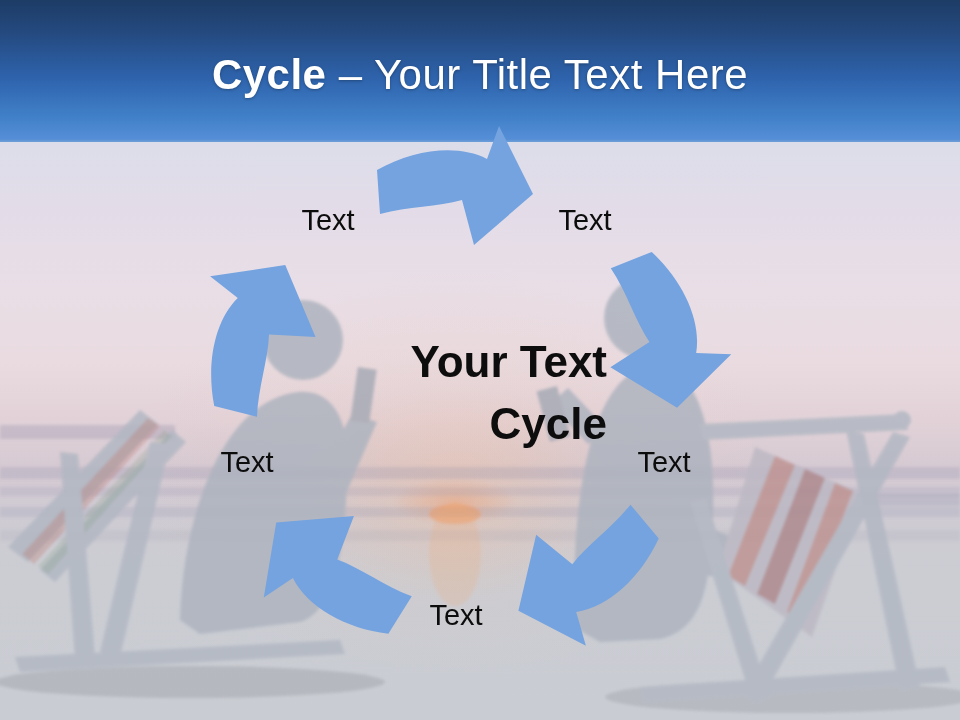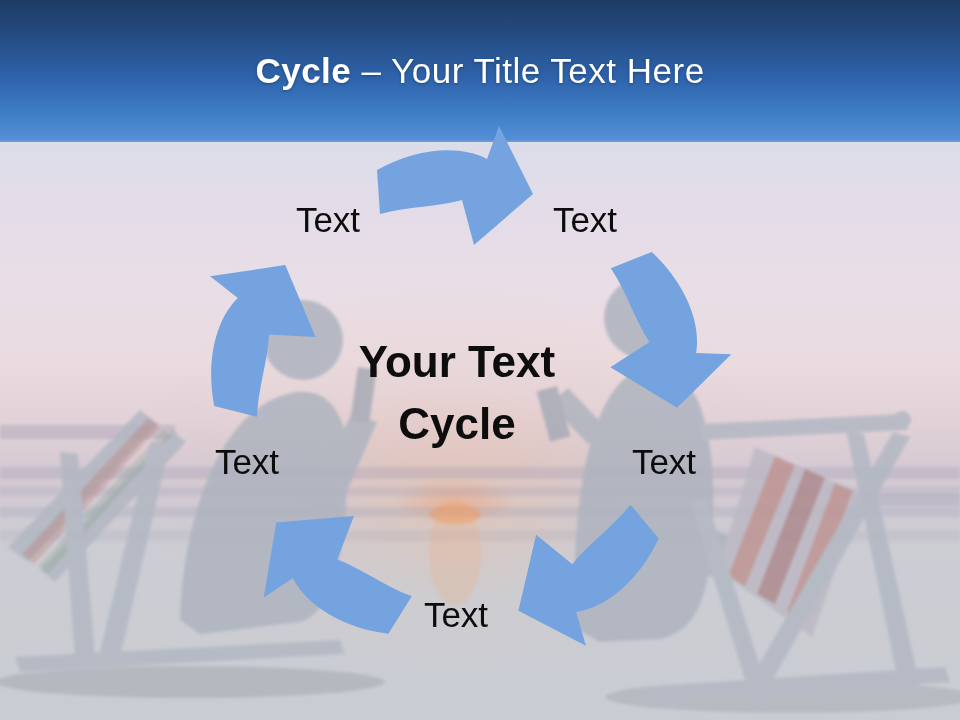--- a/index.html
+++ b/index.html
@@ -7,49 +7,49 @@
     position:relative;width:960px;height:720px;overflow:hidden;
     font-family:"Liberation Sans",sans-serif;background:#c9ccd2;
   }
   
   .header{
     position:absolute;left:0;top:0;width:960px;height:142px;z-index:1;
     background:linear-gradient(180deg,#1d3c66 0%,#24497e 22%,#2e63ac 55%,#4080c8 82%,#558ed6 98%,#6f9fd8 100%);
   }
   .title{
     position:absolute;left:0;top:51px;width:100%;text-align:center;
-    font-size:35px;color:#fff;letter-spacing:0.5px;
+    font-size:42px;color:#fff;letter-spacing:0.5px;
     text-shadow:0 1px 3px rgba(0,0,0,0.30);white-space:nowrap;z-index:2;
   }
   .title .bold{font-weight:700;}
   
   .photo{
     position:absolute;left:0;top:142px;width:960px;height:578px;z-index:1;
     background:
       radial-gradient(90px 34px at 455px 360px, rgba(238,148,98,0.38), rgba(238,148,98,0) 70%),
       radial-gradient(230px 150px at 455px 350px, rgba(242,190,150,0.32), rgba(242,190,150,0) 72%),
       radial-gradient(430px 270px at 455px 330px, rgba(236,192,172,0.22), rgba(236,192,172,0) 75%),
       linear-gradient(180deg,#dcddea 0%,#e3dce8 12%,#e9dee6 26%,#e9dbe0 38%,#e2d2d8 48%,#d6cad2 56%,#cfcbd3 64%,#cbcdd3 75%,#c9ccd2 100%);
   }
   .photo svg{position:absolute;left:0;top:0;}
   
   .arrows{position:absolute;left:0;top:0;width:960px;height:720px;z-index:3;}
   
   .lbl{
     position:absolute;width:140px;text-align:center;z-index:5;
-    font-size:35px;color:#0c0c0c;line-height:42px;white-space:nowrap;
+    font-size:29px;color:#0c0c0c;line-height:42px;white-space:nowrap;
   }
   .lbl-top-left{left:258px;top:199px;}
   .lbl-top-right{left:515px;top:199px;}
   .lbl-right{left:594px;top:441px;}
   .lbl-bottom{left:386px;top:594px;}
   .lbl-left{left:177px;top:441px;}
   .center-text{
     position:absolute;left:307px;top:331px;width:300px;z-index:5;
-    text-align:center;font-size:44px;font-weight:700;color:#0d0d0d;line-height:62px;
+    text-align:right;font-size:44px;font-weight:700;color:#0d0d0d;line-height:62px;
   }
 </style>
 </head>
 <body>
 
 <div class="slide">
 
   <div class="header"></div>
   <div class="title"><span class="bold">Cycle</span><span> – </span><span>Your Title Text Here</span></div>
 

